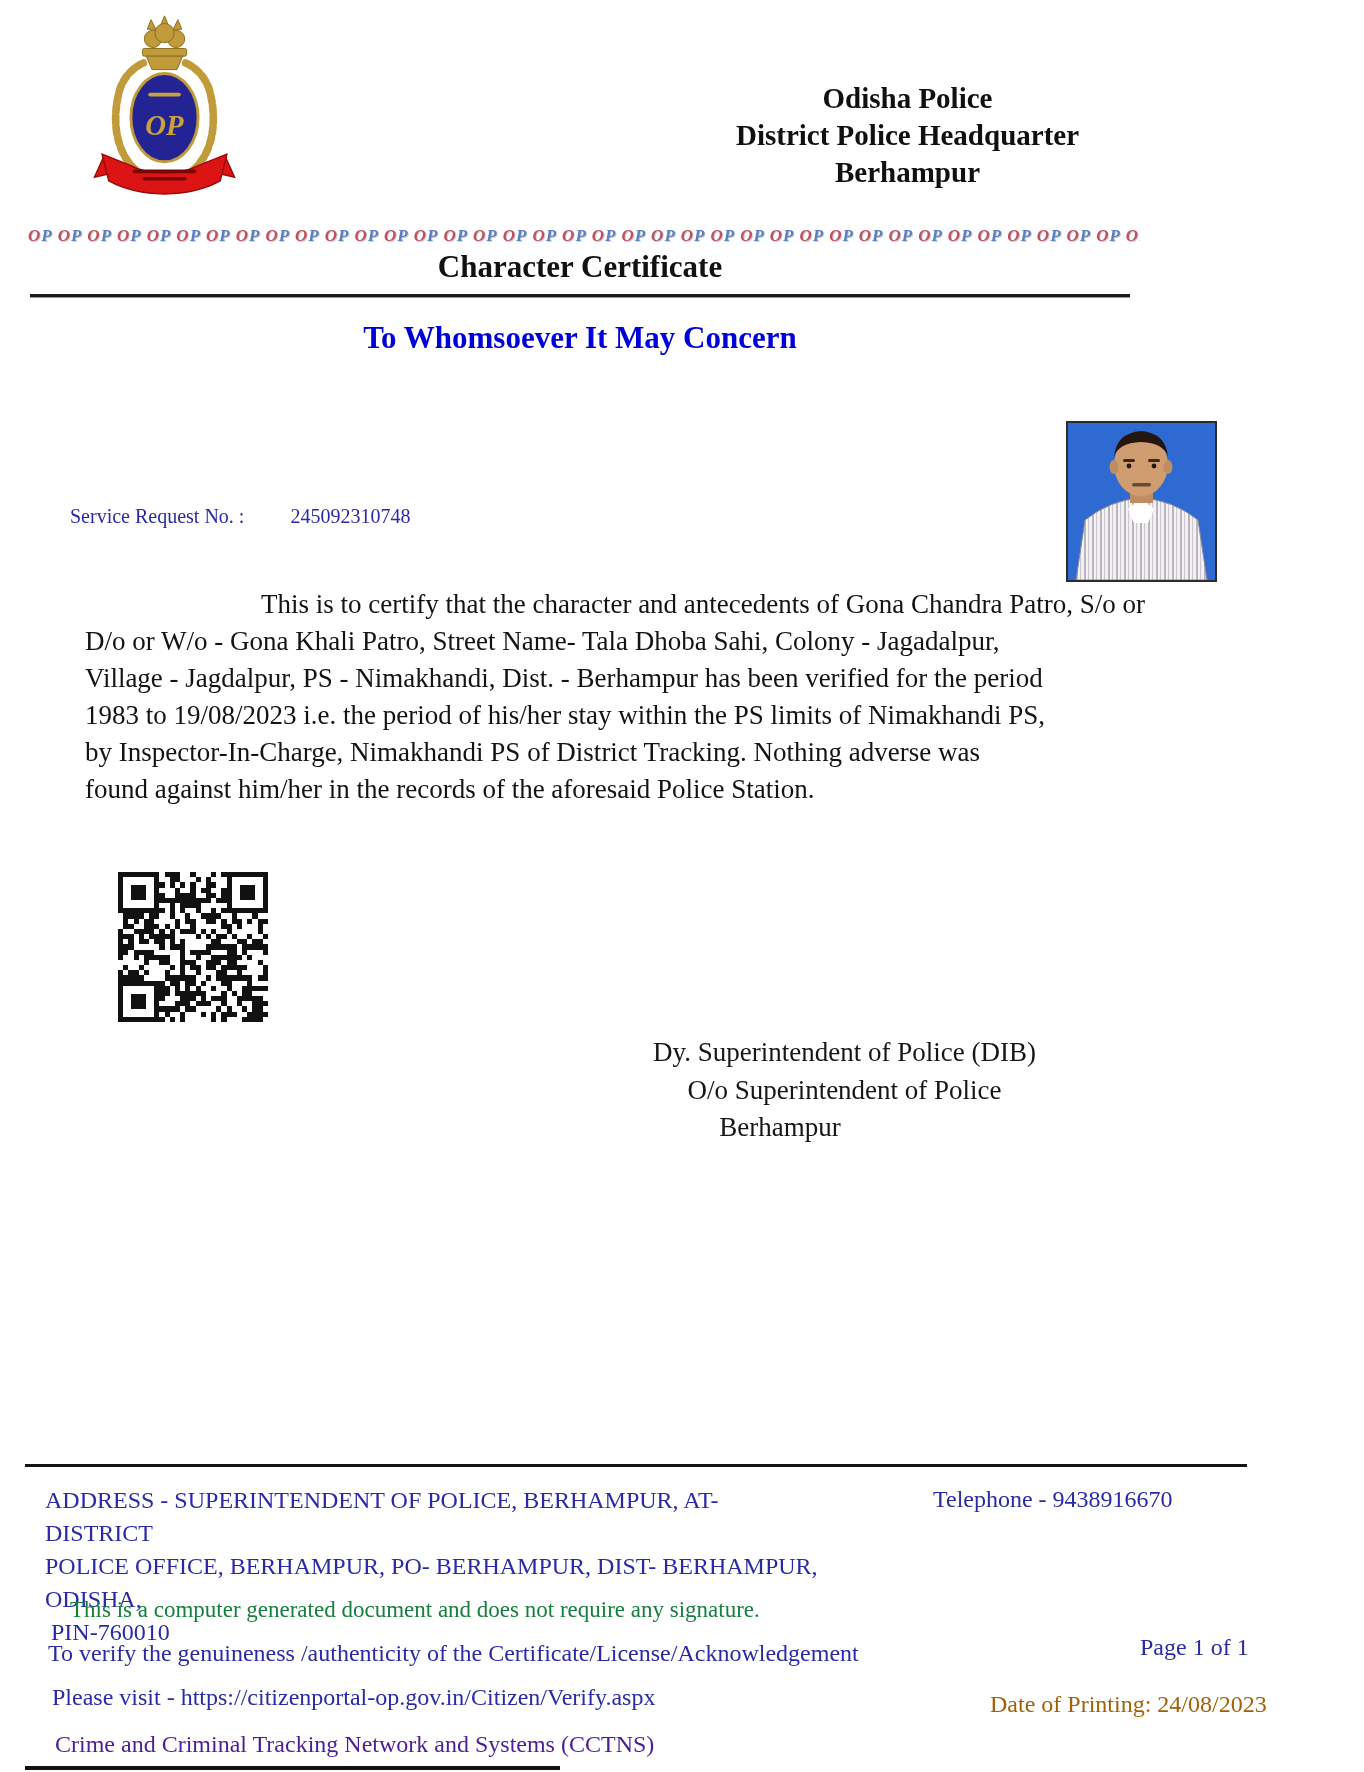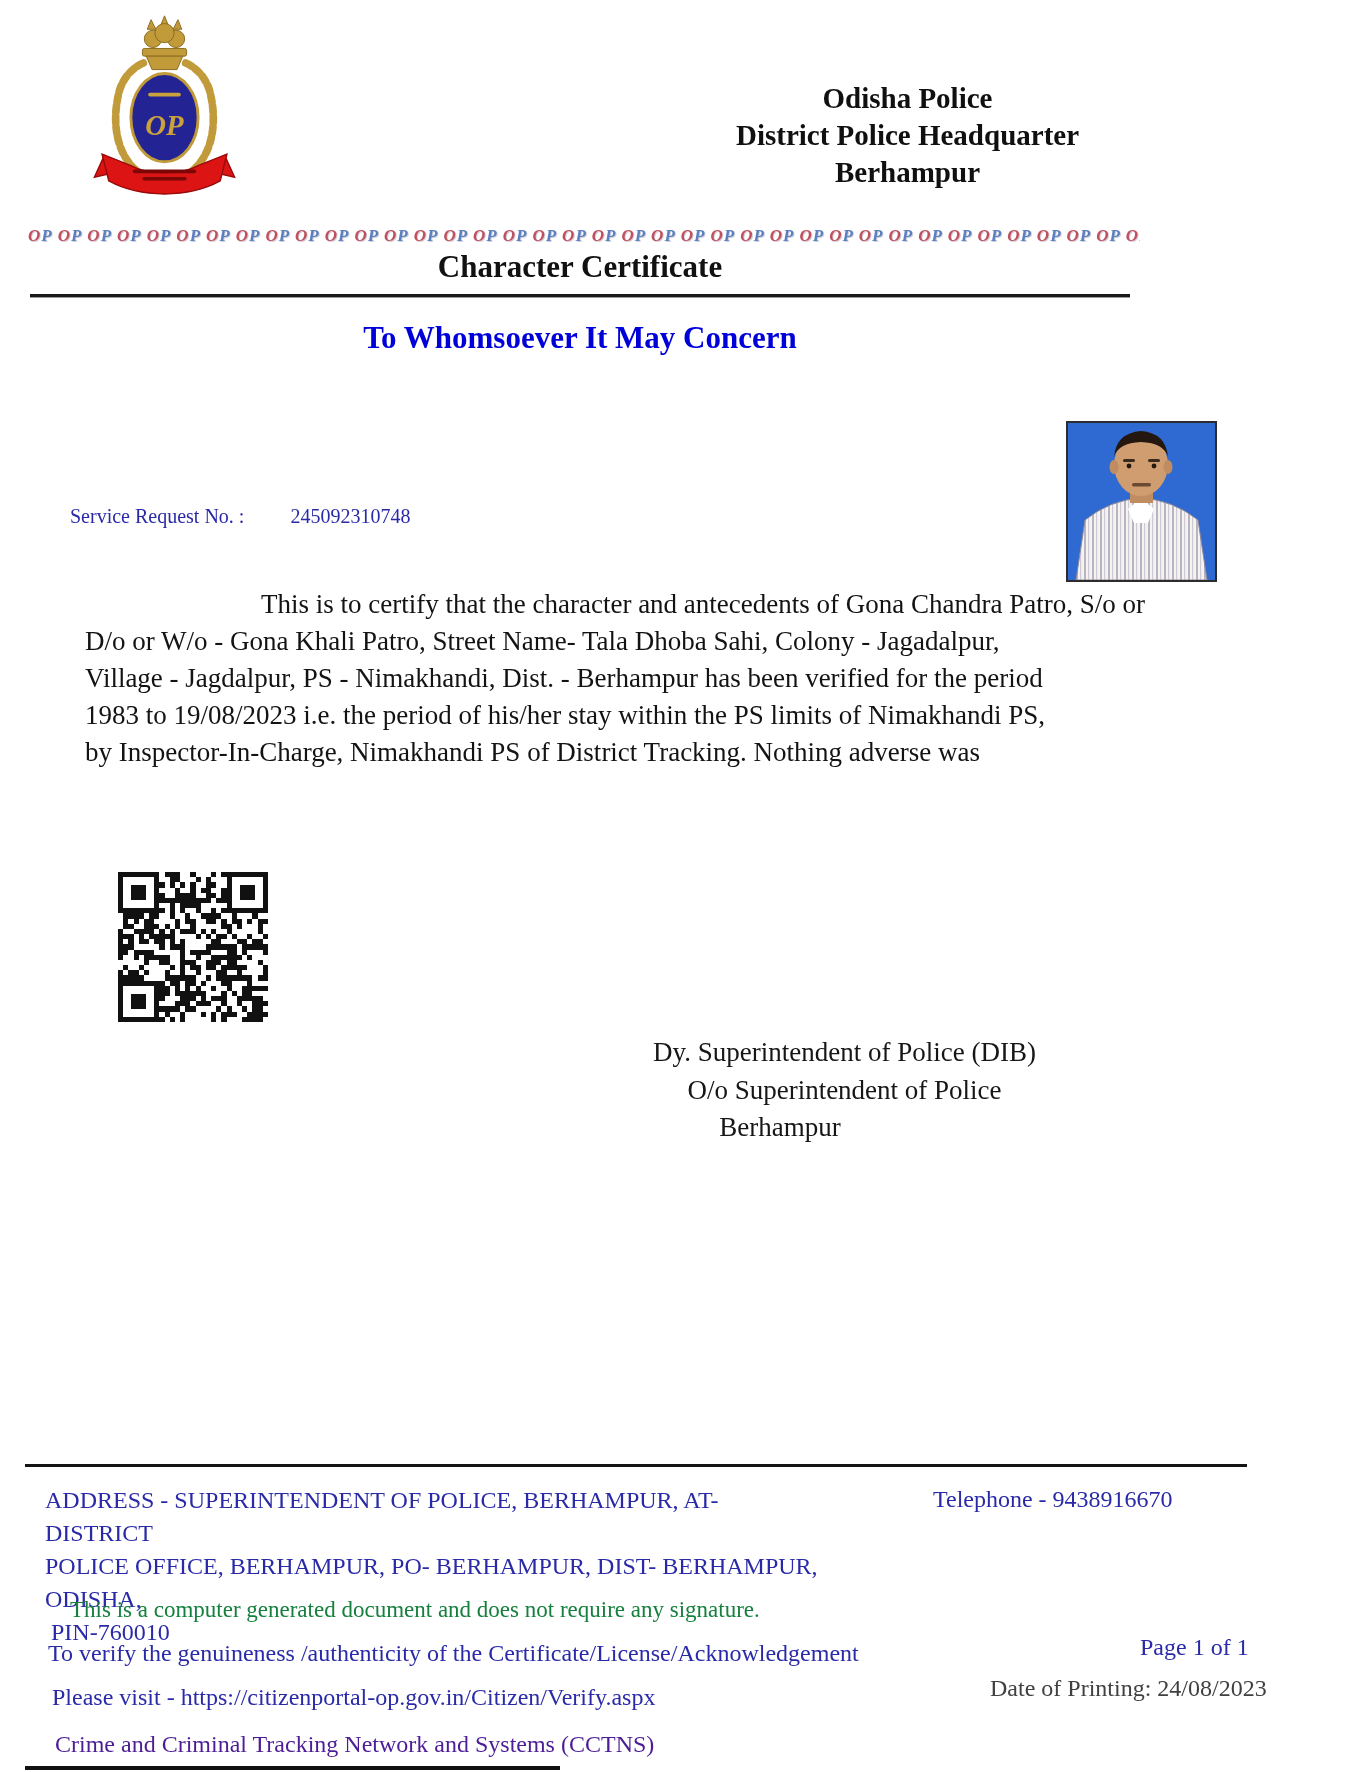--- a/index.html
+++ b/index.html
@@ -128,20 +128,21 @@
   <div class="abs srq blue" style="color: rgb(42, 42, 168);">
     <span class="lbl">Service Request No. :</span><span>245092310748</span>
   </div>
 
   <div class="abs body-text">
     <div class="first">This is to certify that the character and antecedents of  Gona Chandra Patro, S/o or</div>
     <div>D/o or W/o - Gona Khali Patro, Street Name- Tala Dhoba Sahi, Colony - Jagadalpur,</div>
     <div>Village - Jagdalpur, PS - Nimakhandi, Dist. - Berhampur has been verified for the period</div>
     <div>1983 to 19/08/2023 i.e. the period of his/her stay within the PS limits of Nimakhandi PS,</div>
     <div>by Inspector-In-Charge, Nimakhandi PS of District  Tracking. Nothing adverse was</div>
+    <div>found against him/her in the records of the aforesaid Police Station.</div>
   </div>
 
   <div class="abs qr-box" id="qrBox"><svg width="150" height="150" viewBox="0 0 150 150" shape-rendering="crispEdges">
        <rect width="150" height="150" fill="#fff"></rect>
        <g fill="#111111">
           <rect x="46.55172413793103" y="0" width="5.172413793103448" height="5.172413793103448"></rect>
           <rect x="51.724137931034484" y="0" width="5.172413793103448" height="5.172413793103448"></rect>
           <rect x="56.896551724137936" y="0" width="5.172413793103448" height="5.172413793103448"></rect>
           <rect x="72.41379310344828" y="0" width="5.172413793103448" height="5.172413793103448"></rect>
           <rect x="93.10344827586206" y="0" width="5.172413793103448" height="5.172413793103448"></rect>
@@ -494,16 +495,16 @@
   </div>
 
   <div class="abs tel blue" style="color: rgb(42, 42, 168);">Telephone - 9438916670</div>
 
   <div class="abs gen-note blue" style="color: #15803d; margin-left: 25px;">This is a computer generated document and does not require any signature.</div>
   <div class="abs verify-note blue" style="color: rgb(42, 42, 168);">To verify the genuineness /authenticity of the Certificate/License/Acknowledgement</div>
   <div class="abs visit-note blue" style="color: rgb(42, 42, 168);">Please visit - https://citizenportal-op.gov.in/Citizen/Verify.aspx</div>
   <div class="abs cctns blue" style="color: #4c1d95;">Crime and Criminal Tracking Network and Systems (CCTNS)</div>
 
   <div class="abs page-info blue" style="color: rgb(42, 42, 168); text-align: center;">Page 1 of 1</div>
-  <div class="abs print-date blue" style="color: #404040;">Date of Printing: 24/08/2023</div>
+  <div class="abs print-date blue" style="color: #a16207; margin-top: 16px;">Date of Printing: 24/08/2023</div>
 
   <div class="abs bottom-rule"></div>
 </div>
 
 </body></html>

